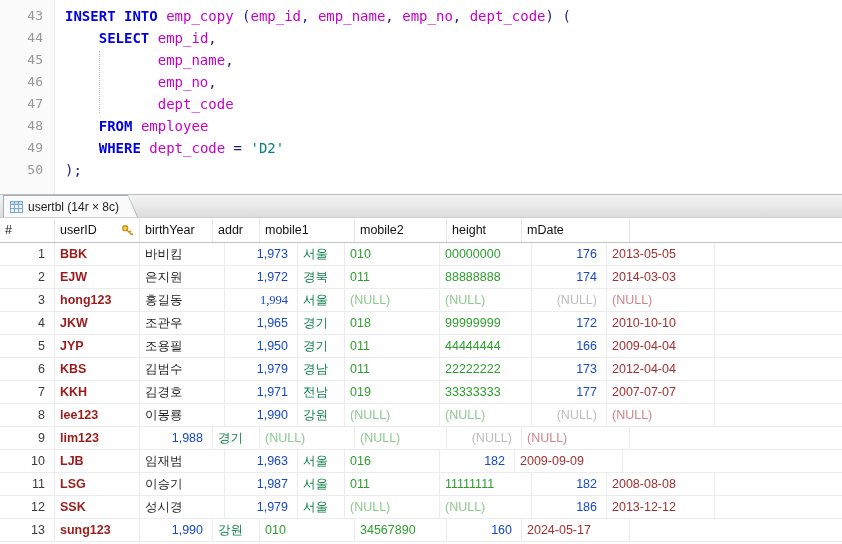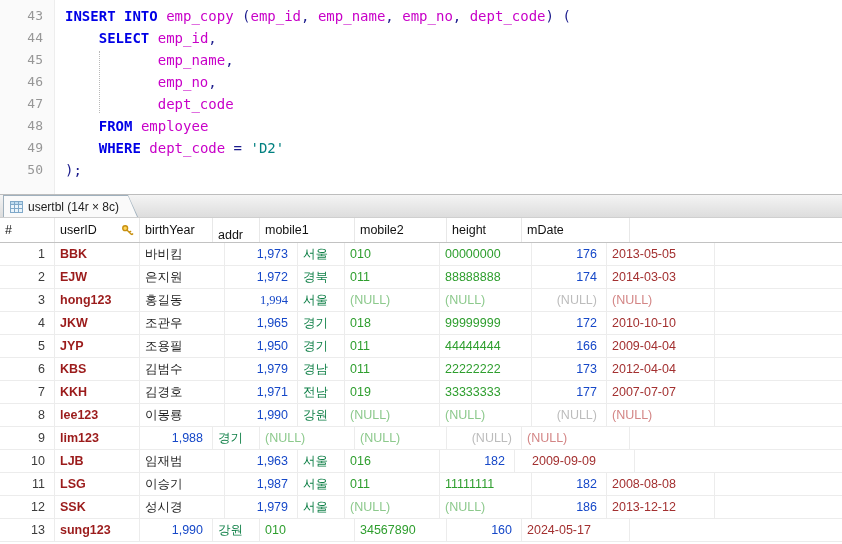--- a/index.html
+++ b/index.html
@@ -106,21 +106,21 @@
         <span class="key-icon">
           <svg width="13" height="13" viewBox="0 0 14 14">
             <circle cx="4.5" cy="4.5" r="2.6" fill="#ffd75e" stroke="#c89010" stroke-width="1.5"></circle>
             <path d="M6.4 6.4 L11.6 11.6 M9.2 9.2 L10.8 7.6 M11.6 11.6 L13 10.2" stroke="#c89010" stroke-width="1.5" fill="none"></path>
           </svg>
         </span>
       </div>
       <div class="hcell" style="width: 73px;">
         <span>birthYear</span>
       </div>
-      <div class="hcell" style="width: 47px; align-items: flex-end;">
+      <div class="hcell" style="width: 47px;">
         <span>addr</span>
       </div>
       <div class="hcell" style="width: 95px;">
         <span>mobile1</span>
       </div>
       <div class="hcell" style="width: 92px;">
         <span>mobile2</span>
       </div>
       <div class="hcell" style="width: 75px;">
         <span>height</span>
@@ -229,21 +229,21 @@
         <div class="cell col-mdate null-red" style="width: 108px;">(NULL)</div>
       </div>
       <div class="grid-row">
         <div class="cell col-rownum right" style="width: 55px;">10</div>
         <div class="cell col-userid" style="width: 85px;">LJB</div>
         <div class="cell col-name" style="width: 85px;">임재범</div>
         <div class="cell col-year right" style="width: 73px;">1,963</div>
         <div class="cell col-addr" style="width: 47px;">서울</div>
         <div class="cell col-mobile" style="width: 95px;">016</div>
         <div class="cell col-height right" style="width: 75px;">182</div>
-        <div class="cell col-mdate" style="width: 108px; margin-left: 12px;">2009-09-09</div>
+        <div class="cell col-mdate" style="width: 108px;">2009-09-09</div>
       </div>
       <div class="grid-row">
         <div class="cell col-rownum right" style="width: 55px;">11</div>
         <div class="cell col-userid" style="width: 85px;">LSG</div>
         <div class="cell col-name" style="width: 85px;">이승기</div>
         <div class="cell col-year right" style="width: 73px;">1,987</div>
         <div class="cell col-addr" style="width: 47px;">서울</div>
         <div class="cell col-mobile" style="width: 95px;">011</div>
         <div class="cell col-mobile" style="width: 92px;">11111111</div>
         <div class="cell col-height right" style="width: 75px;">182</div>

